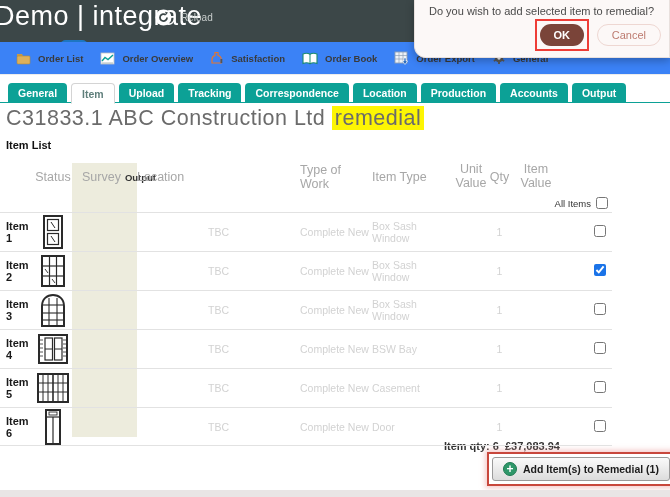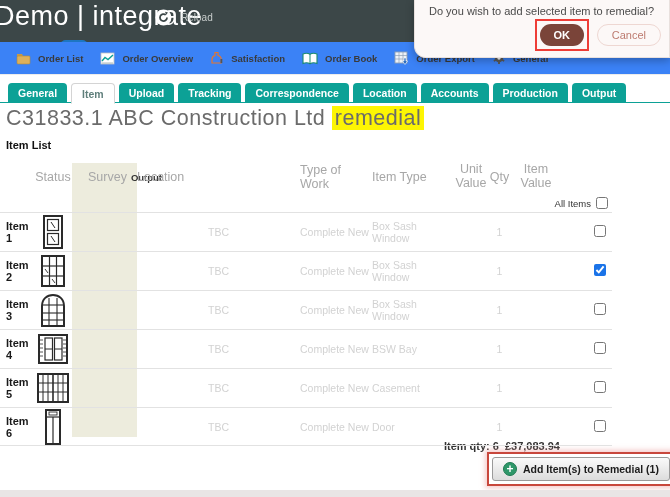--- a/index.html
+++ b/index.html
@@ -40,21 +40,21 @@
 
   
   .table-wrap { position:absolute; top:160px; left:0; width:612px; }
   .survey-bg { position:absolute; left:72px; top:3px; width:65px; height:274px; background:#edecdd; z-index:0; }
   .tgrid { display:grid; grid-template-columns:34px 38px 65px 163px 72px 83px 32px 25px 48px 52px;
            align-items:center; position:relative; z-index:1; }
   .thead { height:34px; align-items:center; }
   .th { font-size:12.5px; color:#a7a7a7; }
   .th.center { text-align:center; }
   .wrap2 { max-width:34px; margin:0 auto; text-align:center; line-height:1.1; }
-  .survey-cell { padding-left:16px; display:flex; align-items:baseline; gap:4px; }
+  .survey-cell { padding-left:10px; display:flex; align-items:baseline; gap:4px; }
   .status-lbl { font-size:9.5px; font-weight:bold; color:#333; }
   .allitems-line { height:18px; display:flex; justify-content:flex-end; align-items:center;
                    gap:5px; padding-right:4px; position:relative; z-index:1; }
   .allitems-lbl { font-size:9.5px; color:#333; }
   .row { height:39px; border-top:1px solid #e2e2e2; }
   .row:last-of-type { border-bottom:1px solid #e2e2e2; }
   .row-label { font-size:11px; font-weight:bold; color:#1a1a1a; padding-left:6px; }
   .icon-cell { display:flex; justify-content:center; align-items:center; }
   .val { font-size:10.5px; color:#d2d2d2; }
   .val.center { text-align:center; }
@@ -180,22 +180,22 @@
   </div>
 </div>
 
 <div class="tabbar">
   <div class="tab">General</div>
   <div class="tab active">Item</div>
   <div class="tab">Upload</div>
   <div class="tab">Tracking</div>
   <div class="tab">Correspondence</div>
   <div class="tab">Location</div>
+  <div class="tab">Production</div>
   <div class="tab">Accounts</div>
-  <div class="tab">Production</div>
   <div class="tab">Output</div>
 </div>
 
 <div class="page-title">
   <span>C31833.1 ABC Construction Ltd</span>
   <span class="hl">remedial</span>
 </div>
 <div class="section-heading">Item List</div>
 
 <div class="table-wrap">

